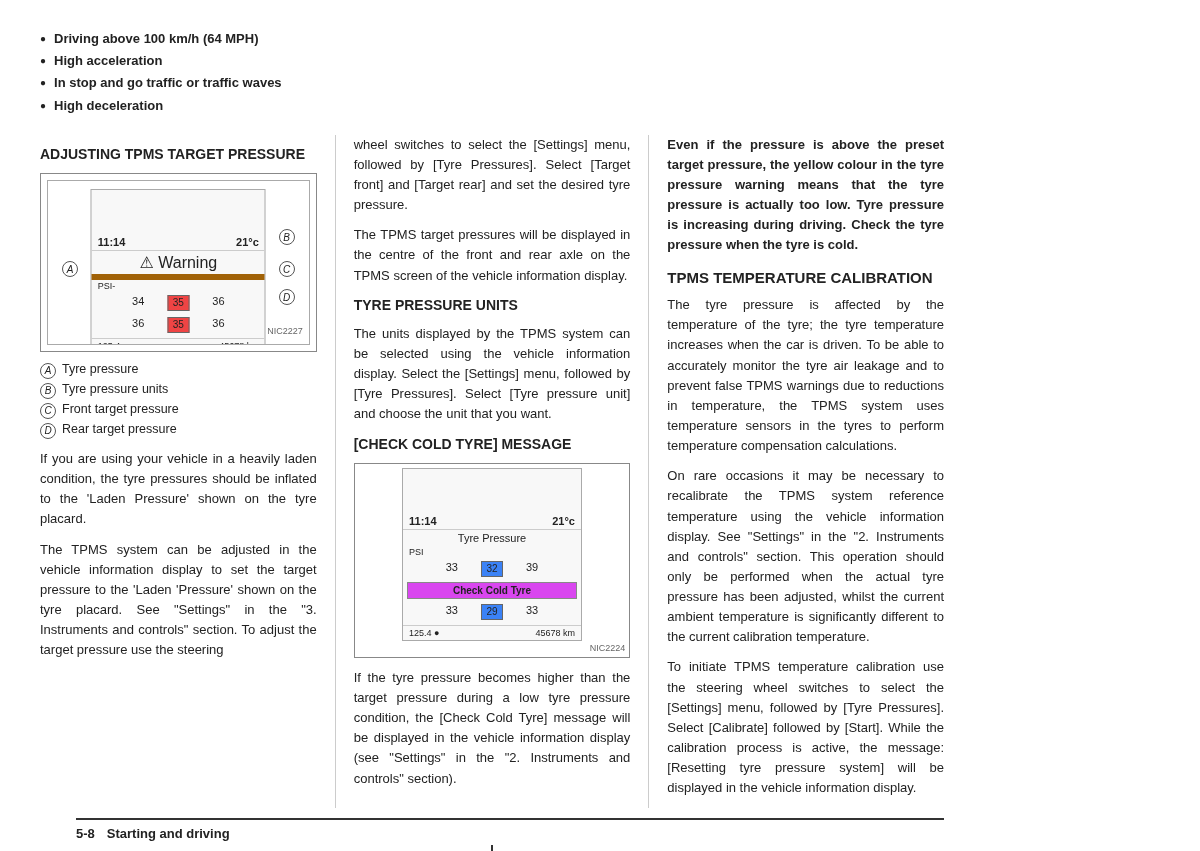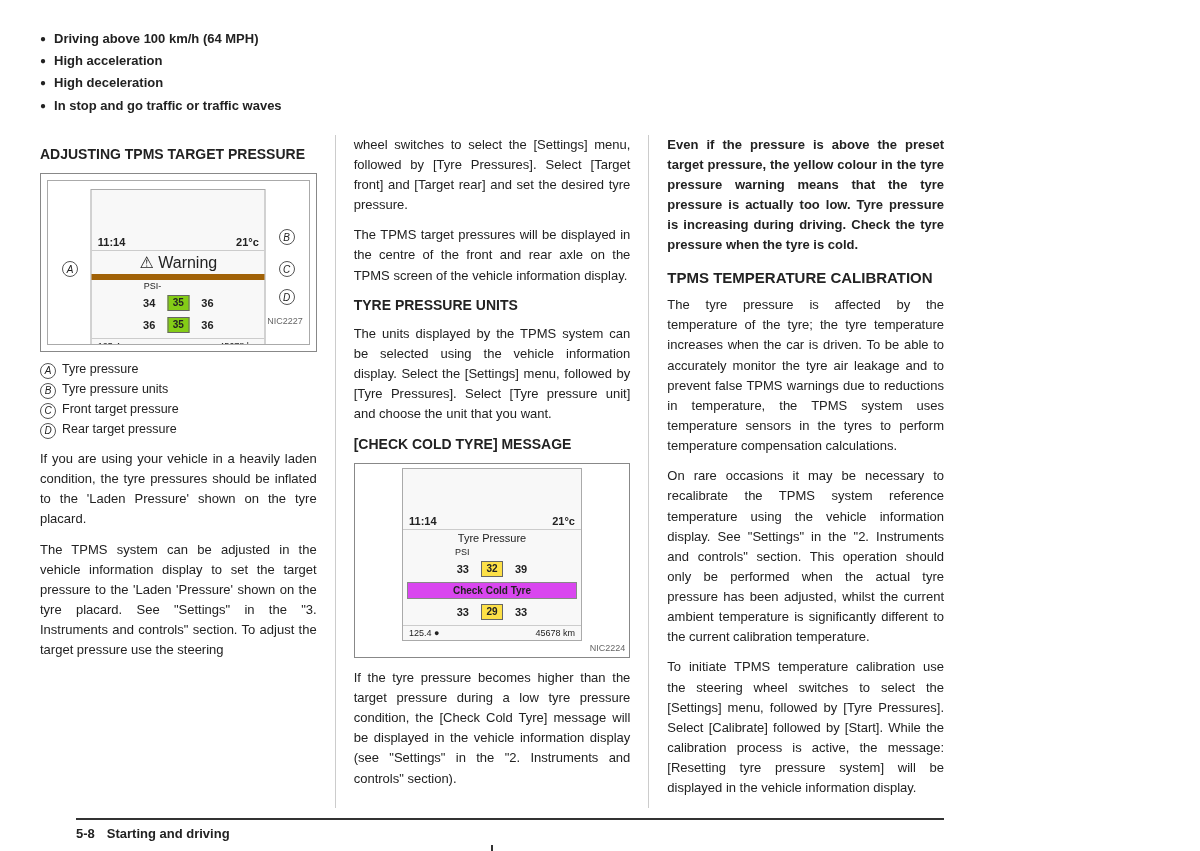--- a/index.html
+++ b/index.html
@@ -122,43 +122,41 @@
       text-align: center;
       border-bottom: 6px solid #a16207;
     }
     .screen-warning::before {
       content: "⚠ ";
     }
     .screen-psi-label {
       font-size: 9px;
       text-align: left;
       padding: 1px 6px;
-      margin-left: 46px;
     }
     .tyre-row {
       display: flex;
       justify-content: center;
-      align-items: center;
-      gap: 12px;
+      align-items: flex-start;
+      gap: 23px;
       padding: 3px 6px;
       font-size: 11px;
-      font-weight: bold;
     }
     .tyre-box {
       width: 22px;
       height: 16px;
       border: 1px solid #666;
       display: flex;
       align-items: center;
       justify-content: center;
       font-size: 10px;
-      background: #fde047;
+      background: #3b82f6;
     }
     .tyre-box.highlight {
-      background: #84cc16;
+      background: #ef4444;
     }
     .screen-bottom {
       display: flex;
       justify-content: space-between;
       padding: 2px 6px;
       font-size: 9px;
       border-top: 1px solid #ccc;
       margin-top: 2px;
     }
     
@@ -168,21 +166,21 @@
       justify-content: center;
       width: 16px;
       height: 16px;
       border: 1px solid #555;
       border-radius: 50%;
       font-size: 10px;
       font-style: italic;
     }
     .diagram-nic {
       position: absolute;
-      bottom: 18px;
+      bottom: 8px;
       right: 6px;
       font-size: 9px;
       color: #666;
     }
     
     .tyre-diagram-labels {
       margin-bottom: 10px;
     }
     .tyre-diagram-labels .label-row {
       display: flex;
@@ -272,24 +270,24 @@
 <div class="page">
 
   <ul class="bullet-list">
     <li>
         <strong>Driving above 100 km/h (64 MPH)</strong>
       </li>
     <li>
         <strong>High acceleration</strong>
       </li>
     <li>
-        <strong>High deceleration</strong>
+        <strong>In stop and go traffic or traffic waves</strong>
       </li>
     <li>
-        <strong>In stop and go traffic or traffic waves</strong>
+        <strong>High deceleration</strong>
       </li>
   </ul>
 
   <div class="columns">
 
     <div class="col">
       <div class="section-heading">ADJUSTING TPMS TARGET PRESSURE</div>
 
       <div class="diagram-box">
         <div class="diagram-inner">

